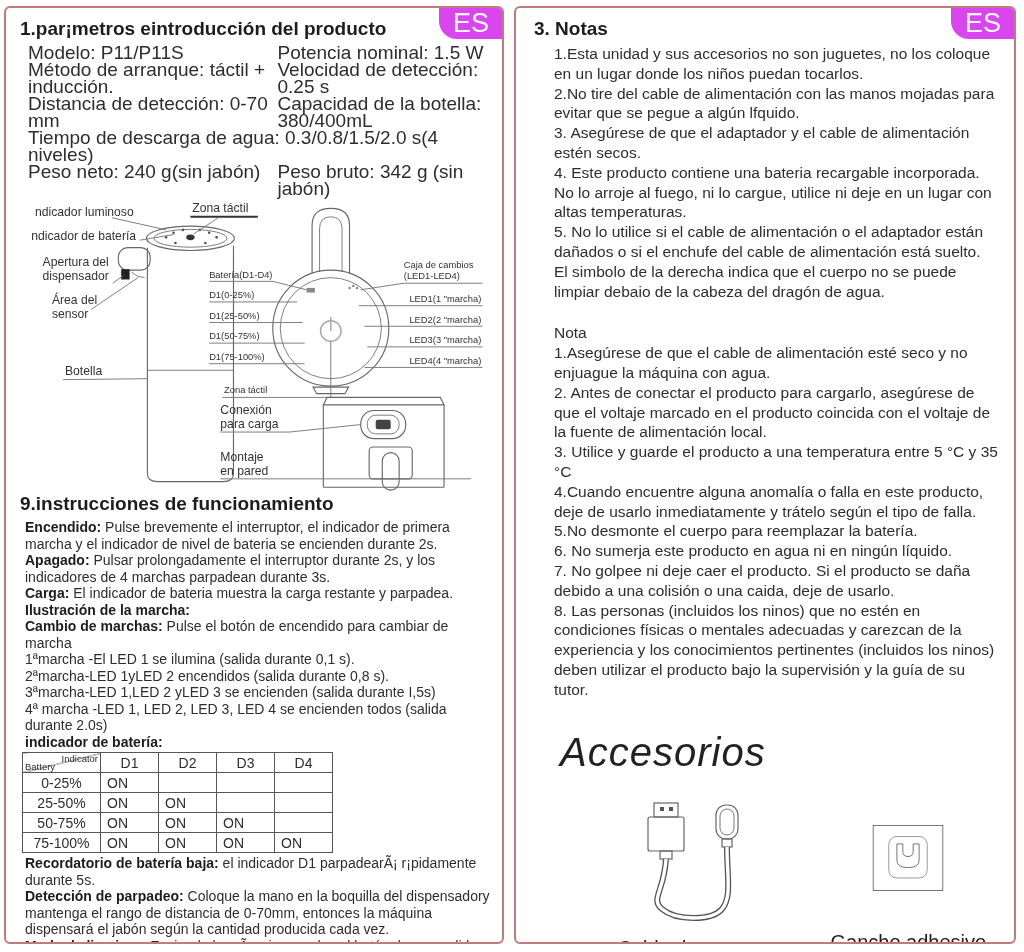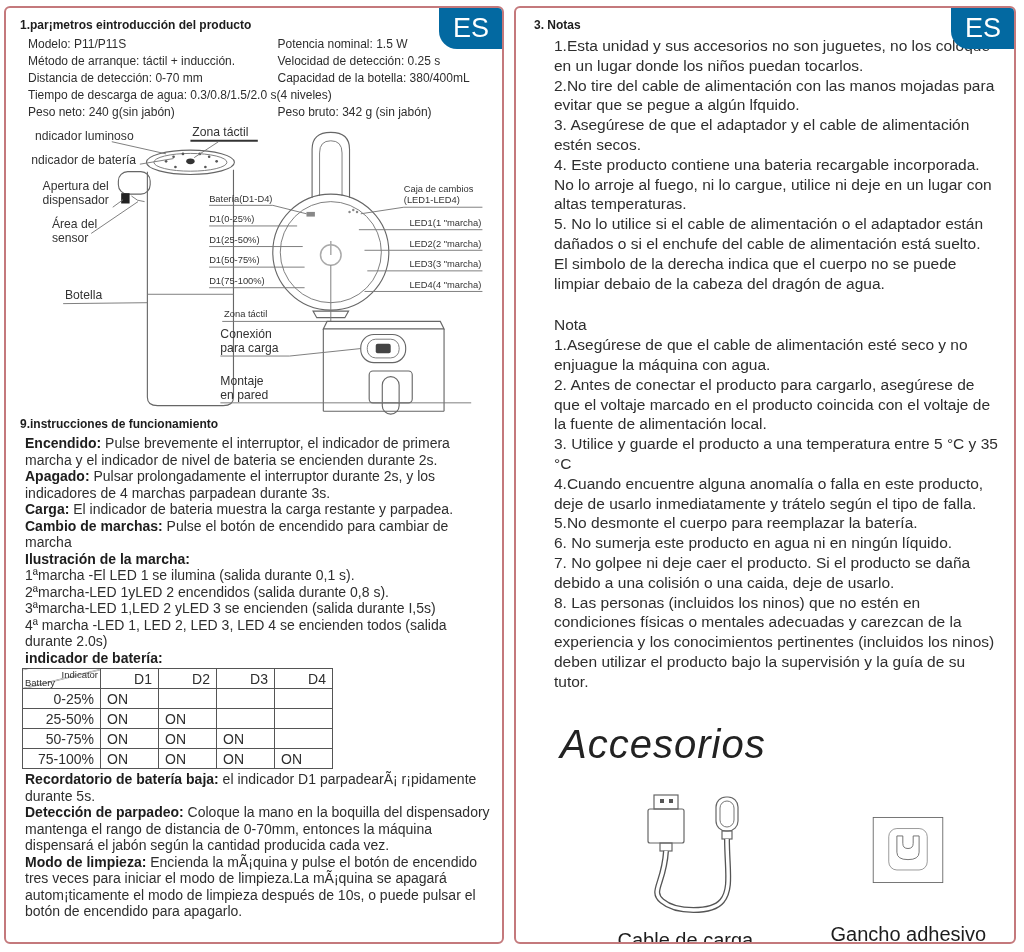--- a/index.html
+++ b/index.html
@@ -1,47 +1,47 @@
 <!DOCTYPE html>
 <html><head>
 <meta charset="utf-8">
 <style>
   * { box-sizing: border-box; margin: 0; padding: 0; }
   html,body { width:1024px; height:952px; background:#fff; font-family:"Liberation Sans", sans-serif; color:#2e2e2e; }
   .page { position:relative; width:1024px; height:952px; padding:6px 4px; display:flex; gap:10px; }
   .col { position:relative; border:2px solid #c4797c; border-radius:6px; height:938px; background:#fff; overflow:hidden; }
   .col-left  { width:500px; padding:8px 12px 0 14px; }
   .col-right { width:502px; padding:8px 16px 0 18px; }
-  .es-badge { position:absolute; top:-1px; right:-1px; width:64px; height:42px; background:#0369a1;
+  .es-badge { position:absolute; top:-1px; right:-1px; width:64px; height:32px; background:#d946ef;
               color:#fff; font-size:27px; display:flex; align-items:center; justify-content:center;
               border-bottom-left-radius:18px; border-top-right-radius:5px; }
-  h1.sec { font-size:12px; font-weight:bold; color:#1d1d1d; margin:2px 0 4px 0; }
-  
-  .specs { font-size:12px; line-height:17px; margin-left:8px; }
+  h1.sec { font-size:19px; font-weight:bold; color:#1d1d1d; margin:2px 0 4px 0; }
+  
+  .specs { font-size:19px; line-height:17px; margin-left:8px; }
   .spec-row { display:flex; }
   .spec-row .l { width:54%; }
   .spec-row .r { width:46%; }
   
   .diagram { display:block; margin:2px 0 0 0; }
   .diagram text { fill:#333; }
   .dlabel { font-size:13px; }
   .dmini  { font-size:10px; }
   
   .body-l { font-size:14px; line-height:16.5px; margin-left:5px; }
   .body-l p { margin:0; }
   .body-l b { color:#1d1d1d; }
   
   table.batt { border-collapse:collapse; margin:2px 4px 2px 2px; font-size:14px; }
   table.batt td, table.batt th { border:1px solid #555; padding:0 6px; height:20px; text-align:left; font-weight:normal; }
   table.batt th.diag { position:relative; width:78px; padding:0;
      background:linear-gradient(to bottom right, transparent calc(50% - 0.7px), #555, transparent calc(50% + 0.7px)); }
   th.diag .tr { position:absolute; top:0; right:2px; font-size:9.5px; }
   th.diag .bl { position:absolute; bottom:0; left:2px; font-size:9.5px; }
   table.batt td.c { width:58px; }
-  table.batt td.lbl { text-align:right; }
+  table.batt td.lbl { text-align:center; }
   
   .body-r { font-size:15.5px; line-height:19.8px; margin-left:20px; }
   .body-r p { margin:0; }
   .nota-gap { height:22px; }
   .acc-title { font-size:40px; font-weight:normal; letter-spacing:1px; color:#222; margin:30px 0 5px 26px;font-style:italic; }
   .acc-row { display:flex; margin-top:22px; }
   .fig { display:flex; flex-direction:column; align-items:center; }
   .fig-cable { margin-left:78px; width:180px; }
   .fig-hook  { margin-left:60px; width:220px; margin-top:26px; }
   .fig-cap { font-size:20px; text-align:center; line-height:26px; color:#1d1d1d; margin-top:10px; }
@@ -179,22 +179,22 @@
       <text class="dlabel" x="208" y="295">en pared</text>
       <line class="thin" x1="208" y1="299" x2="476" y2="299"></line>
     </svg>
 
     <h1 class="sec">9.instrucciones de funcionamiento</h1>
 
     <div class="body-l">
       <p><b>Encendido:</b><span> Pulse brevemente el interruptor, el indicador de primera marcha y el indicador de nivel de bateria se encienden durante 2s.</span></p>
       <p><b>Apagado:</b><span> Pulsar prolongadamente el interruptor durante 2s, y los indicadores de 4 marchas parpadean durante 3s.</span></p>
       <p><b>Carga:</b><span> El indicador de bateria muestra la carga restante y parpadea.</span></p>
+      <p><b>Ilustración de la marcha:</b></p>
       <p><b>Cambio de marchas:</b><span> Pulse el botón de encendido para cambiar de marcha</span></p>
-      <p><b>Ilustración de la marcha:</b></p>
       <p>1ªmarcha -El LED 1 se ilumina (salida durante 0,1 s).</p>
       <p>2ªmarcha-LED 1yLED 2 encendidos (salida durante 0,8 s).</p>
       <p>3ªmarcha-LED 1,LED 2 yLED 3 se encienden (salida durante I,5s)</p>
       <p>4ª marcha -LED 1, LED 2, LED 3, LED 4 se encienden todos (salida durante 2.0s)</p>
       <p><b>indicador de batería:</b></p>
     </div>
 
     <table class="batt">
       <tbody>
           <tr>

